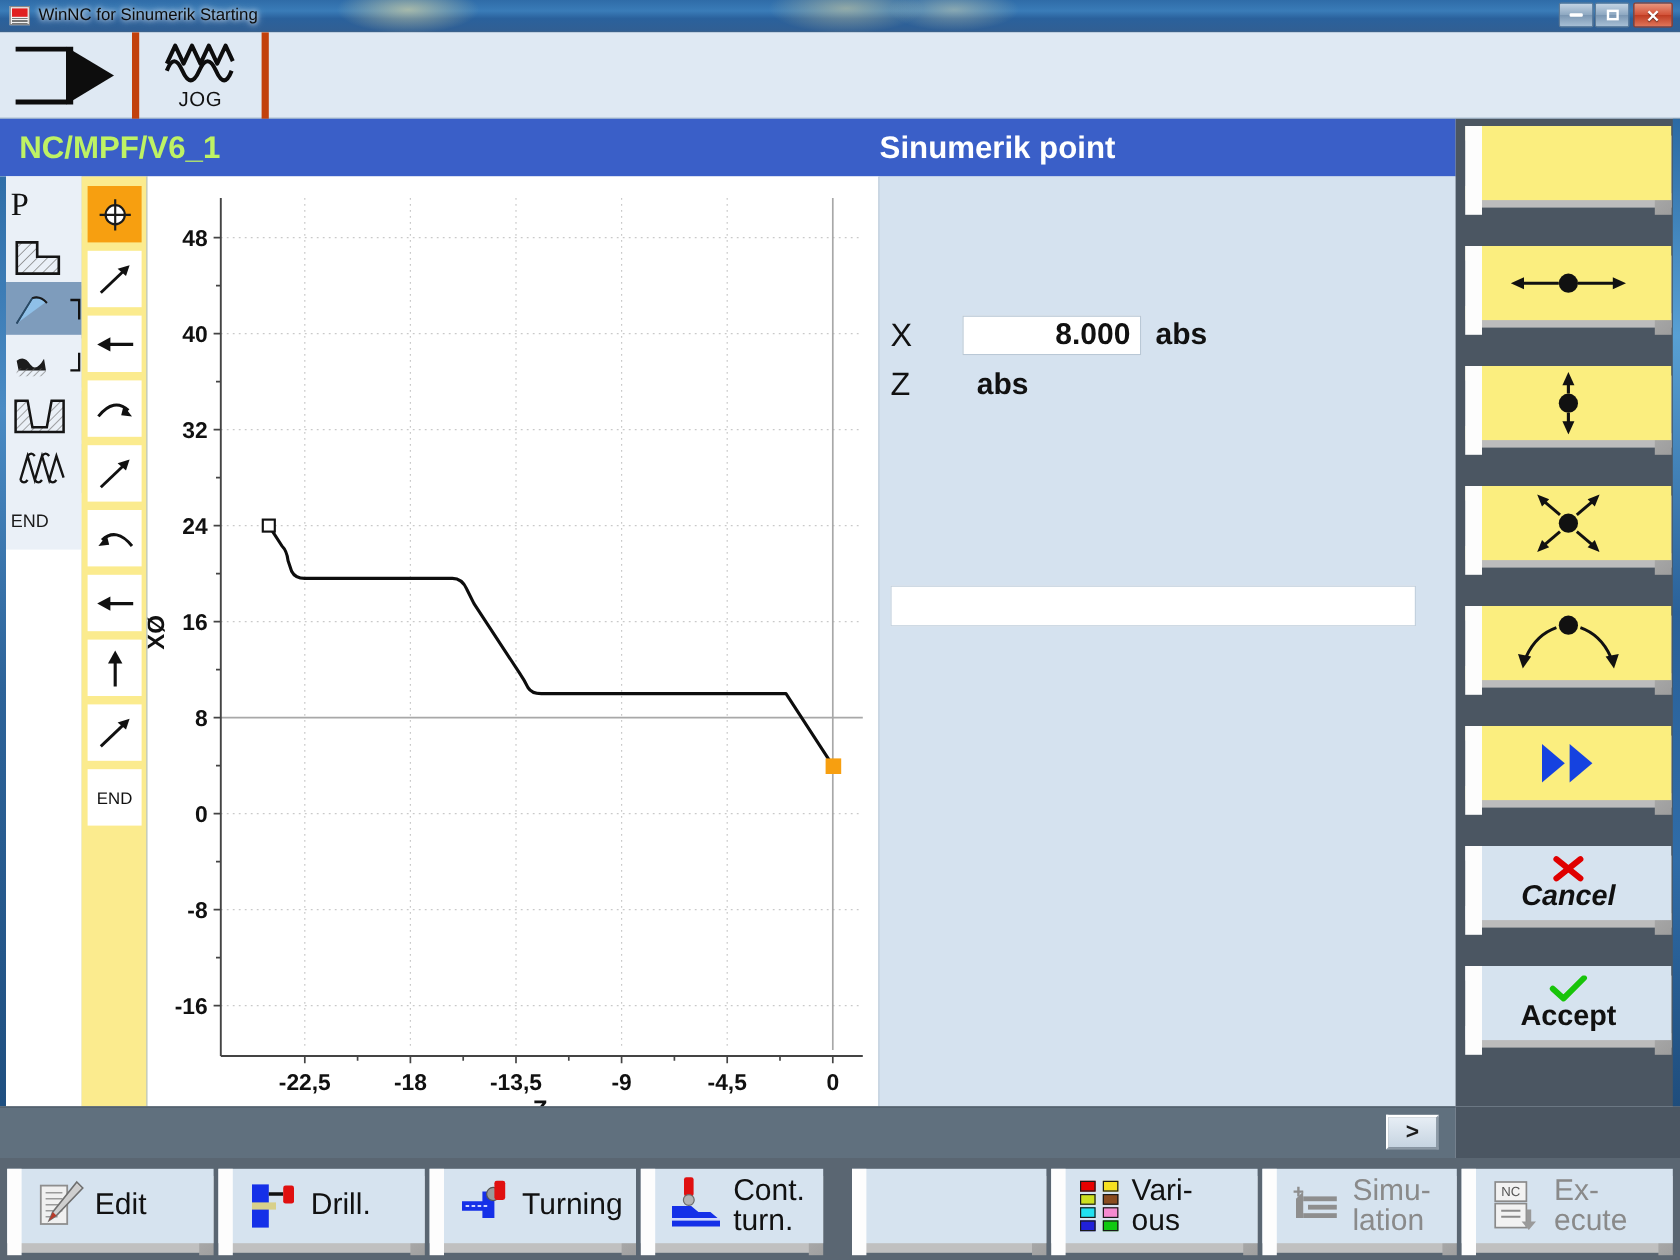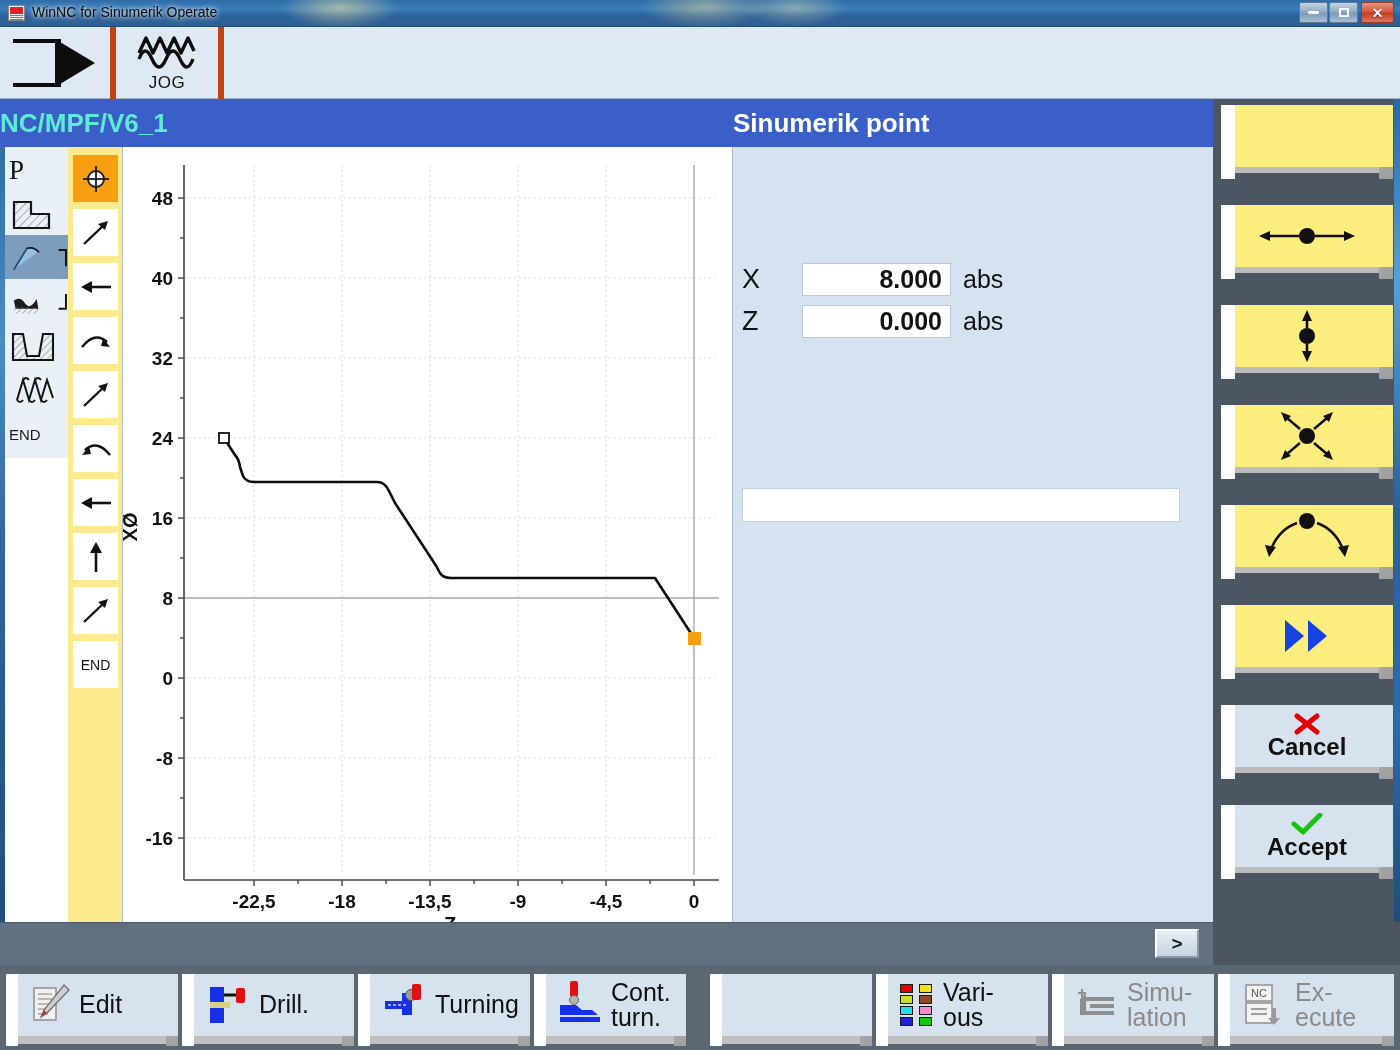--- a/index.html
+++ b/index.html
@@ -77,21 +77,21 @@
   #mode-rest { left:224px; width:1176px; border-right:none; }
 
   .jog-wrap{display:flex;flex-direction:column;align-items:center;}
   .jog-label{font-size:17px;color:#111;letter-spacing:.5px;margin-top:-2px;}
 
   
   #ncheader {
     position:absolute; left:0; top:99px; width:1213px; height:48px;
     background:#3a5fc8; display:flex; align-items:center;
   }
-  #nc-path { font-size:26px; font-weight:bold; color:#5eead4; }
+  #nc-path { margin-left:16px; font-size:26px; font-weight:bold; color:#bef264; }
   #nc-dialog { position:absolute; left:733px; font-size:26px; font-weight:bold; color:#fff; }
 
   
   #oprail {
     position:absolute; left:0; top:147px; width:68px; height:775px;
     background:#eaf0f7; border-right:1px solid #b8c8d8;
   }
   #oprail .edge { position:absolute; left:0; top:0; width:5px; height:775px;
     background:linear-gradient(180deg,#2f6ea8 0%, #4a8bc4 25%, #2d6399 55%, #1f4f80 100%); }
   .opitem {
@@ -128,21 +128,21 @@
     position:absolute; left:733px; top:147px; width:480px; height:775px;
     background:#d5e2ef;
   }
   .fieldrow { position:absolute; display:flex; align-items:center; }
   .faxis { width:60px; font-size:27px; color:#111; }
   .fbox {
     width:149px; height:33px; background:#fff; border:1px solid #b9c8d6;
     display:flex; align-items:center; justify-content:flex-end;
     padding-right:8px; font-size:25px; font-weight:bold; color:#111;
   }
-  .funit { margin-left:12px; font-size:25px; font-weight:normal; color:#111; }
+  .funit { margin-left:12px; font-size:25px; font-weight:bold; color:#111; }
   #comment-field {
     position:absolute; left:9px; top:341px; width:438px; height:34px;
     background:#fff; border:1px solid #c3d1de;
   }
 
   
   #skcol {
     position:absolute; left:1213px; top:99px; width:187px; height:823px;
     background:#4b5662;
   }
@@ -213,21 +213,21 @@
 <body>
 
 <div id="titlebar">
   <div class="glow"></div>
   <div class="glow2"></div>
   <div class="glow3"></div>
   <div id="app-icon">
     <div class="redbar"></div>
       <div class="lines"></div>
   </div>
-  <div id="win-title">WinNC for Sinumerik Operate</div>
+  <div id="win-title">WinNC for Sinumerik Starting</div>
   <div class="winbtn" id="btn-min">
     <span class="gl-min"></span>
   </div>
   <div class="winbtn" id="btn-max">
     <span class="gl-max"></span>
   </div>
   <div class="winbtn" id="btn-close">
     <span class="gl-x">✕</span>
   </div>
 </div>
@@ -497,21 +497,20 @@
 </div>
 
 <div id="formpane">
   <div class="fieldrow" style="left:9px; top:116px;">
     <span class="faxis">X</span>
     <span class="fbox">8.000</span>
     <span class="funit">abs</span>
   </div>
   <div class="fieldrow" style="left:9px; top:158px;">
     <span class="faxis">Z</span>
-    <span class="fbox">0.000</span>
     <span class="funit">abs</span>
   </div>
   <div id="comment-field"></div>
 </div>
 
 <div id="skcol">
 
   <div class="sk" style="top:6px;">
     <div class="shadowB"></div>
       <div class="shadowR"></div>
@@ -602,21 +601,21 @@
         <div class="inner">
       <svg width="56" height="38" viewBox="0 0 56 38">
         <path d="M6 3 L25 19 L6 35 Z" fill="#1542e0"></path>
         <path d="M29 3 L48 19 L29 35 Z" fill="#1542e0"></path>
       </svg>
     </div>
       </div>
     <div class="shadowL"></div>
   </div>
 
-  <div class="sk pale" style="top:606px;">
+  <div class="sk pale" style="top:606px;font-style:italic;">
     <div class="shadowB"></div>
       <div class="shadowR"></div>
     <div class="face">
         <div class="inner">
       <svg width="30" height="22" viewBox="0 0 30 22">
         <line x1="5" y1="3" x2="25" y2="19" stroke="#e00000" stroke-width="5" stroke-linecap="round"></line>
         <line x1="25" y1="3" x2="5" y2="19" stroke="#e00000" stroke-width="5" stroke-linecap="round"></line>
       </svg>
       <span class="sk-text">Cancel</span>
     </div>

